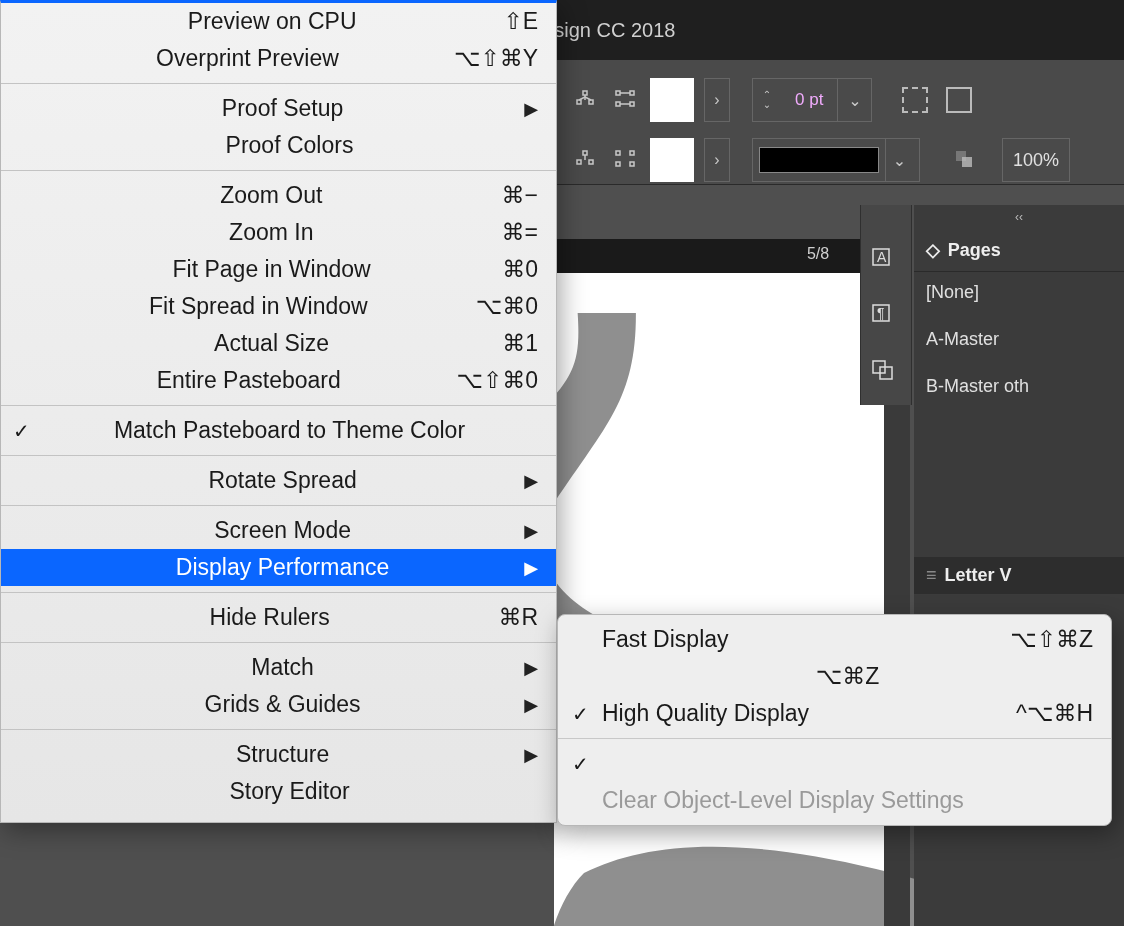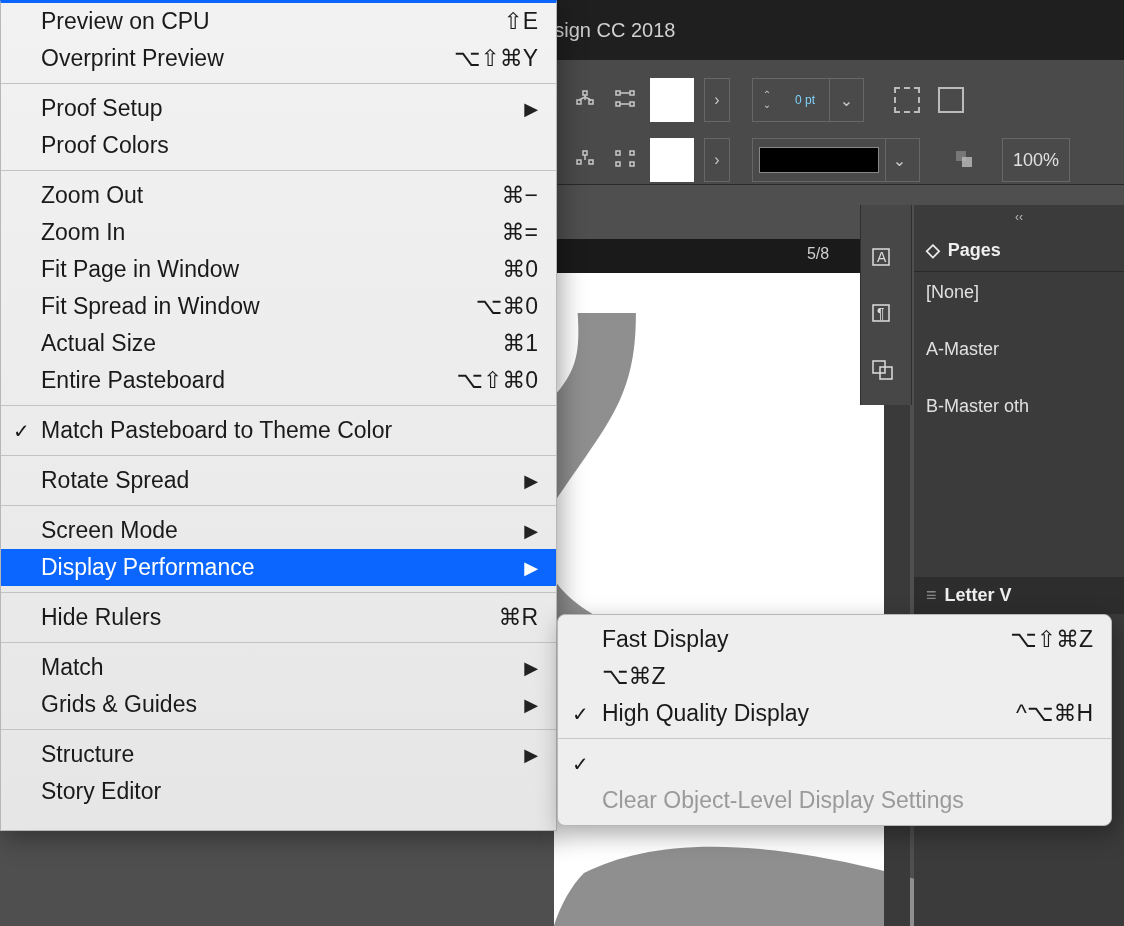--- a/index.html
+++ b/index.html
@@ -52,21 +52,21 @@
 .swatch-wrap{width:44px;height:44px;background:#fff;position:relative;overflow:hidden;}
 .arrow-btn{
   width:26px;height:44px;background:#4a4a4a;color:#c8c8c8;
   display:flex;align-items:center;justify-content:center;font-size:16px;
   border:1px solid #666;
 }
 .spinner{
   display:flex;align-items:center;border:1px solid #666;height:44px;
 }
 .spinner .arrows{width:28px;display:flex;flex-direction:column;color:#c8c8c8;font-size:10px;align-items:center;line-height:1;}
-.spinner .val{color:#7dd3fc;padding:0 14px;font-size:12px;}
+.spinner .val{color:#f0abfc;padding:0 14px;font-size:17px;}
 .spinner .drop{width:34px;color:#c8c8c8;display:flex;align-items:center;justify-content:center;border-left:1px solid #666;height:100%;}
 .fill-black{width:120px;height:26px;background:#000;border:1px solid #888;}
 .fill-wrap{display:flex;align-items:center;border:1px solid #666;height:44px;padding:0 6px;}
 .fill-wrap .drop{width:28px;color:#c8c8c8;display:flex;align-items:center;justify-content:center;border-left:1px solid #666;height:100%;margin-left:6px;}
 .end-icons{display:flex;gap:18px;margin-left:20px;}
 .end-icons .sq{width:26px;height:26px;border:2px dashed #bbb;}
 .end-icons .sq2{width:26px;height:26px;border:2px solid #bbb;}
 .opacity-box{
   border:1px solid #666;height:44px;display:flex;align-items:center;
   color:#e0e0e0;padding:0 10px;font-size:18px;margin-left:12px;
@@ -105,36 +105,37 @@
   position:absolute;top:20px;right:0;width:210px;bottom:0;
   background:#3b3b3b;color:#e0e0e0;font-size:18px;
 }
 .collapse-arrows{
   height:24px;color:#bbb;font-size:12px;display:flex;align-items:center;justify-content:center;
 }
 .panel-header{
   background:#3b3b3b;color:#eee;font-weight:bold;padding:10px 12px;
   border-bottom:1px solid #2a2a2a;display:flex;align-items:center;gap:8px;
 }
-.panel-body{padding:10px 12px;display:flex;flex-direction:column;gap:36px;justify-content:space-between;}
+.panel-body{padding:10px 12px;display:flex;flex-direction:column;gap:26px;justify-content:space-between;}
 .panel-hdr2{
   background:#2d2d2d;color:#eee;font-weight:bold;padding:8px 12px;
   display:flex;align-items:center;gap:10px;
 }
 .menu-grip{color:#888;letter-spacing:-2px;}
 
 
 
 .menu{
   position:absolute;top:0;left:0;width:557px;
   background:linear-gradient(#f2f2f2,#e6e6e6);
   border:1px solid #b7b7b7;border-top:3px solid #0a66ff;
   box-shadow:4px 8px 24px rgba(0,0,0,.35);
   font-size:23px;color:#1a1a1a;
-  padding-bottom:20px;
+  padding-bottom:12px;
+  text-align:center;
 }
 .menu .item{
   display:flex;align-items:center;
   padding:4px 18px 4px 40px;
   position:relative;height:37px;
 }
 .menu .item .check{
   position:absolute;left:12px;font-size:20px;
 }
 .menu .item .label{flex:1;}
@@ -148,21 +149,21 @@
 
 .submenu{
   position:absolute;top:614px;left:557px;width:555px;
   background:#eeeeee;border:1px solid #b7b7b7;border-radius:8px;
   box-shadow:4px 8px 24px rgba(0,0,0,.35);
   font-size:23px;color:#1a1a1a;
   padding:6px 0;
 }
 .submenu .item{
   display:flex;align-items:center;
-  padding:4px 18px 4px 44px;height:37px;position:relative;
+  padding:4px 18px 4px 44px;height:37px;position:relative;justify-content:center;
 }
 .submenu .item .check{position:absolute;left:14px;font-size:20px;}
 .submenu .item .label{flex:1;}
 .submenu .item.disabled{color:#9a9a9a;}
 .submenu .sep{height:1px;background:#c8c8c8;margin:6px 0;}
 </style>
 </head>
 <body>
 
 <div class="titlebar">

